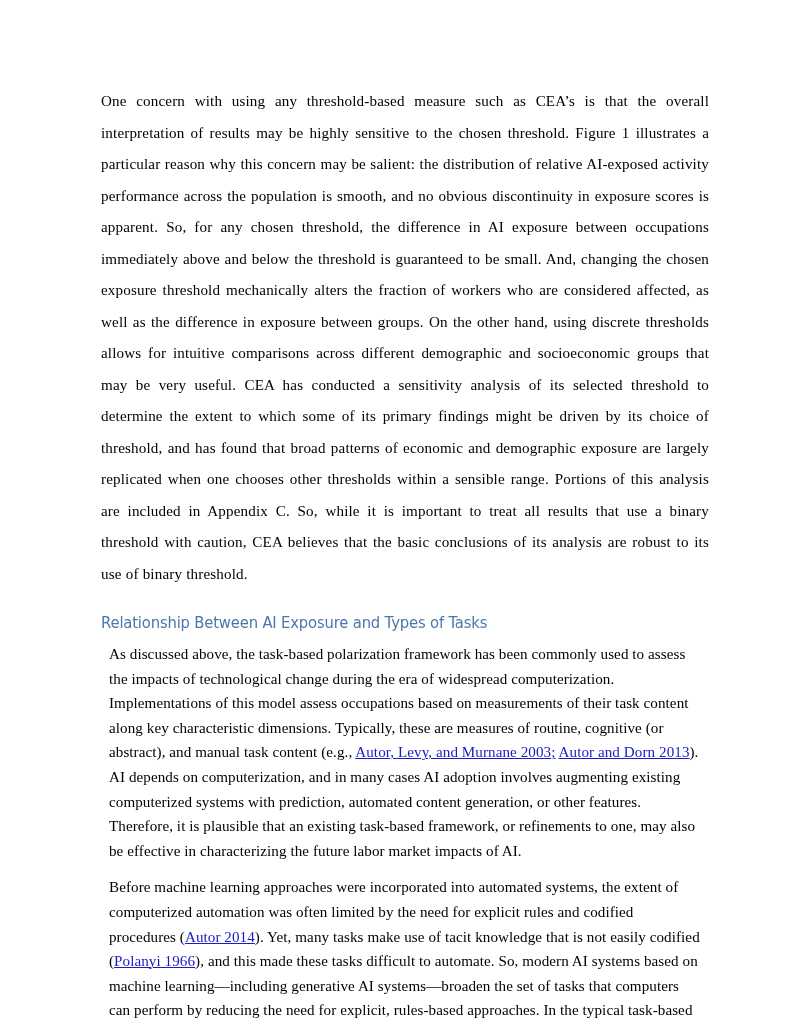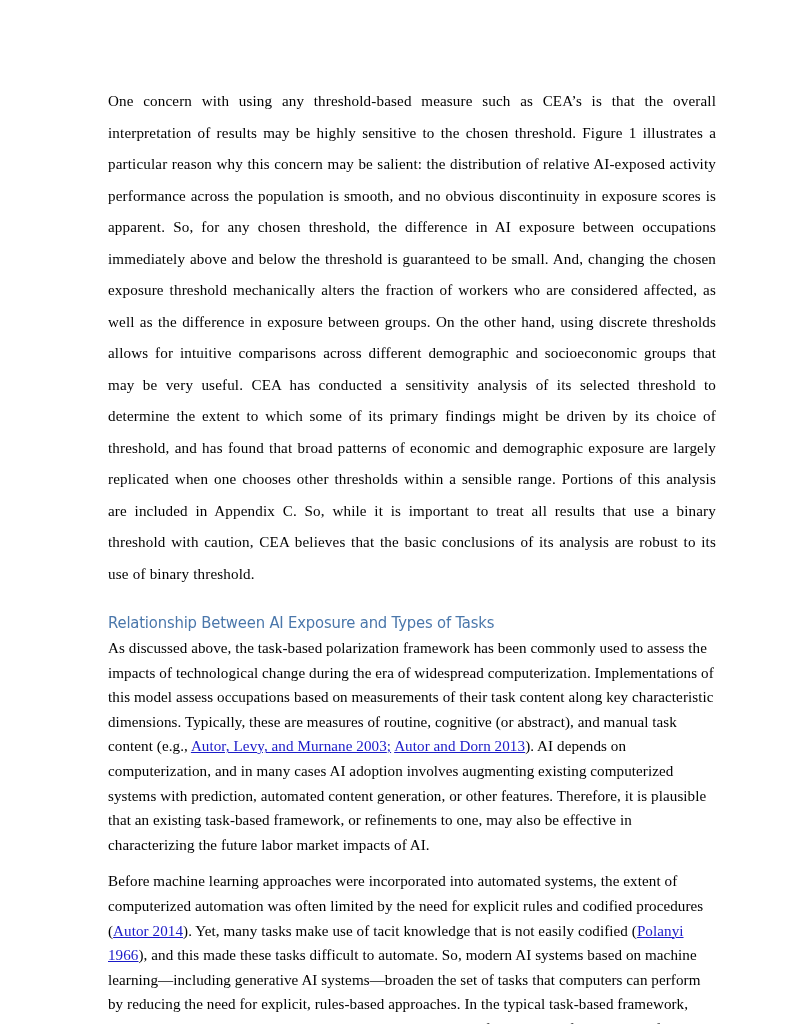--- a/index.html
+++ b/index.html
@@ -14,21 +14,21 @@
     height: 1024px;
     position: relative;
     overflow: hidden;
     font-family: "Liberation Serif", "DejaVu Serif", serif;
     color: #000000;
     -webkit-font-smoothing: antialiased;
   }
 
   .page {
     position: absolute;
-    left: 16px;
+    left: 9px;
     top: 0;
     width: 684px;
     height: 1024px;
     background: #ffffff;
   }
 
   
   .text-column {
     position: absolute;
     left: 92px;
@@ -58,21 +58,21 @@
     white-space: nowrap;
     transform: scaleX(0.915);
     transform-origin: left center;
   }
 
   
   .para-left {
     font-size: 15.1px;
     line-height: 24.6px;
     text-align: left;
-    margin: 0;
+    margin: 8px;
     letter-spacing: 0.005em;
   }
 
   .para-left + .para-left {
     margin-top: 12px;
   }
 
   
   a.cite-link,
   .cite-link {

